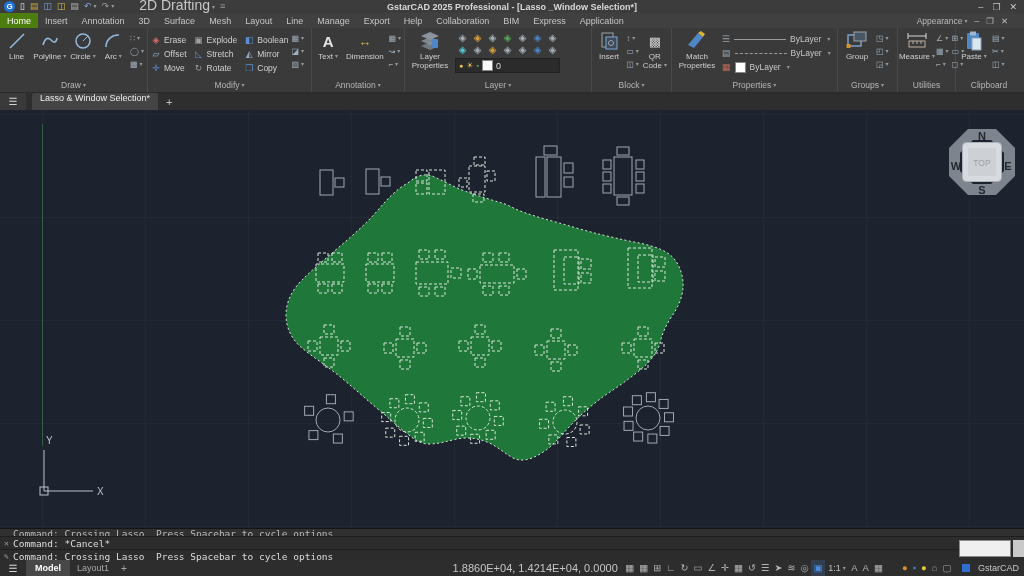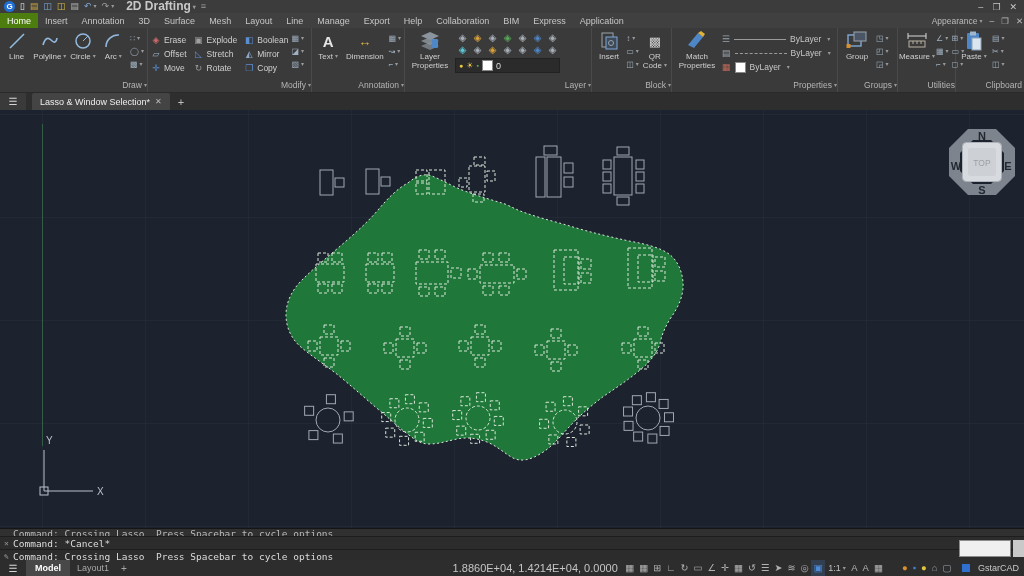--- a/index.html
+++ b/index.html
@@ -4,54 +4,54 @@
 <style>
   html,body{margin:0;padding:0;background:#222;}
   .app{position:relative;width:1024px;height:576px;overflow:hidden;background:#3a3a3a;
        font-family:"Liberation Sans",sans-serif;-webkit-font-smoothing:antialiased;}
   
   .titlebar{height:13px;background:#3c3c3c;display:flex;align-items:center;position:relative;color:#ccc;}
   .logo{width:11px;height:11px;border-radius:50%;background:#1f6fd6;color:#fff;font-size:8px;font-weight:bold;
         display:flex;align-items:center;justify-content:center;margin:0 5px 0 4px;}
   .qat{display:flex;align-items:center;gap:5px;font-size:9px;line-height:13px;}
   .qat .ic{display:inline-block;}
-  .wsp{margin-left:7px;font-size:12px;color:#c8c8c8;font-weight:bold;}
+  .wsp{margin-left:20px;font-size:14px;color:#c8c8c8;}
   .title-center{position:absolute;left:50%;transform:translateX(-50%);font-size:9px;color:#d8d8d8;font-weight:bold;white-space:nowrap;}
   .winctl{margin-left:auto;display:flex;gap:9px;padding-right:7px;font-size:9px;color:#c8c8c8;}
   .dd::after{content:"▾";font-size:6px;color:#999;margin-left:2px;vertical-align:1px;}
   
   .menubar{height:15px;background:#404040;display:flex;align-items:stretch;font-size:9px;color:#c6c6c6;}
   .menu-item{padding:0 7px;display:flex;align-items:center;white-space:nowrap;}
   .menu-item.active{background:#4d7c0f;color:#fff;}
-  .menubar-right{margin-left:auto;display:flex;align-items:center;gap:7px;padding-right:1px;font-size:8.5px;color:#bbb;}
+  .menubar-right{margin-left:auto;display:flex;align-items:center;gap:7px;padding-right:16px;font-size:8.5px;color:#bbb;}
   
   .ribbon{height:65px;background:#3a3a3a;display:flex;border-bottom:1px solid #2a2a2a;box-sizing:border-box;}
   .panel{display:flex;flex-direction:column;border-right:1px solid #4a4a4a;box-sizing:border-box;flex:0 0 auto;}
   .panel-body{flex:1;display:flex;align-items:flex-start;padding:2px 3px 0 3px;gap:3px;}
-  .panel-footer{height:12px;font-size:8.5px;color:#b5b5b5;text-align:right;line-height:11px;white-space:nowrap;}
+  .panel-footer{height:12px;font-size:8.5px;color:#b5b5b5;text-align:center;line-height:11px;white-space:nowrap;}
   .bigbtn{display:flex;flex-direction:column;align-items:center;width:35px;cursor:default;}
   .bigbtn .bicon{height:22px;display:flex;align-items:center;justify-content:center;}
   .blabel{font-size:8px;color:#d0d0d0;text-align:center;line-height:9px;white-space:pre-line;}
   .mgrid{display:grid;grid-template-columns:auto auto auto;column-gap:7px;row-gap:2px;padding-top:4px;}
   .sbtn{display:flex;align-items:center;gap:3px;font-size:8.5px;color:#d0d0d0;height:12px;white-space:nowrap;}
   .sbtn .sic{font-size:9px;width:10px;text-align:center;}
   .cluster{display:flex;flex-direction:column;justify-content:flex-start;gap:2px;padding-top:3px;}
   .cluster .citem{font-size:8px;color:#9fb0c0;line-height:10px;white-space:nowrap;}
   .lcol{display:flex;flex-direction:column;gap:1px;padding-top:2px;}
   .lgrid{display:grid;grid-template-columns:repeat(7,15px);row-gap:0px;font-size:10px;line-height:12px;text-align:center;}
   .lcombo{height:13px;background:#2b2b2b;border:1px solid #222;display:flex;align-items:center;gap:3px;
           padding:0 3px;font-size:9px;color:#ddd;margin-top:1px;}
   .swatch{width:9px;height:9px;background:#fff;border:1px solid #888;display:inline-block;}
   .prow{display:flex;align-items:center;gap:4px;height:14px;font-size:8.5px;color:#c8c8c8;}
   .pline{width:52px;border-top:1px solid #9a9a9a;}
   .pline.dashline{border-top-style:dashed;}
   
   .doctabs{height:17px;background:#2e2e2e;display:flex;align-items:stretch;font-size:9px;color:#c8c8c8;}
   .burger{width:26px;background:#3a3a3a;display:flex;align-items:center;justify-content:center;font-size:10px;color:#d5d5d5;}
-  .dtab{display:flex;align-items:center;gap:5px;background:#444;color:#eee;padding:0 8px;margin-left:6px;border-radius:2px 2px 0 0;}
+  .dtab{display:flex;align-items:center;gap:5px;background:#444;color:#eee;padding:0 8px;margin-left:6px;border-radius:2px 2px 0 0;flex-direction:column;}
   .dtab .x{font-size:8px;color:#bbb;}
   .newtab{display:flex;align-items:center;padding:0 8px;font-size:11px;color:#c0c0c0;}
   
   .canvas{position:relative;width:1024px;height:418px;background:#1c232e;overflow:hidden;
           background-image:linear-gradient(rgba(125,150,175,.055) 1px,transparent 1px),
                            linear-gradient(90deg,rgba(125,150,175,.055) 1px,transparent 1px);
           background-size:103px 103px;background-position:42px 4px;}
   .vgreen{position:absolute;left:42px;top:14px;width:1px;height:322px;background:rgba(70,145,85,.5);}
   .cad{position:absolute;left:0;top:0;}
   .viewcube{position:absolute;right:6px;top:16px;}
@@ -89,20 +89,21 @@
       <span class="ic" style="color:#e8e8e8">▯</span>
       <span class="ic" style="color:#caa53f">▤</span>
       <span class="ic" style="color:#7fa8d8">◫</span>
       <span class="ic" style="color:#d9bc45">◫</span>
       <span class="ic" style="color:#b0b0b0">▤</span>
       <span class="ic dd" style="color:#7fa8d8">↶</span>
       <span class="ic dd" style="color:#9f9f9f">↷</span>
       <span class="wsp dd">2D Drafting</span>
       <span class="ic" style="color:#9f9f9f">≡</span>
     </div>
+    <div class="title-center">GstarCAD 2025 Professional - [Lasso _Window Selection*]</div>
     <div class="winctl">
       <span>–</span>
       <span>❐</span>
       <span>✕</span>
     </div>
   </div>
 
   <div class="menubar">
     <span id="menu-items" style="display:flex">
         <span class="menu-item active">Home</span>

